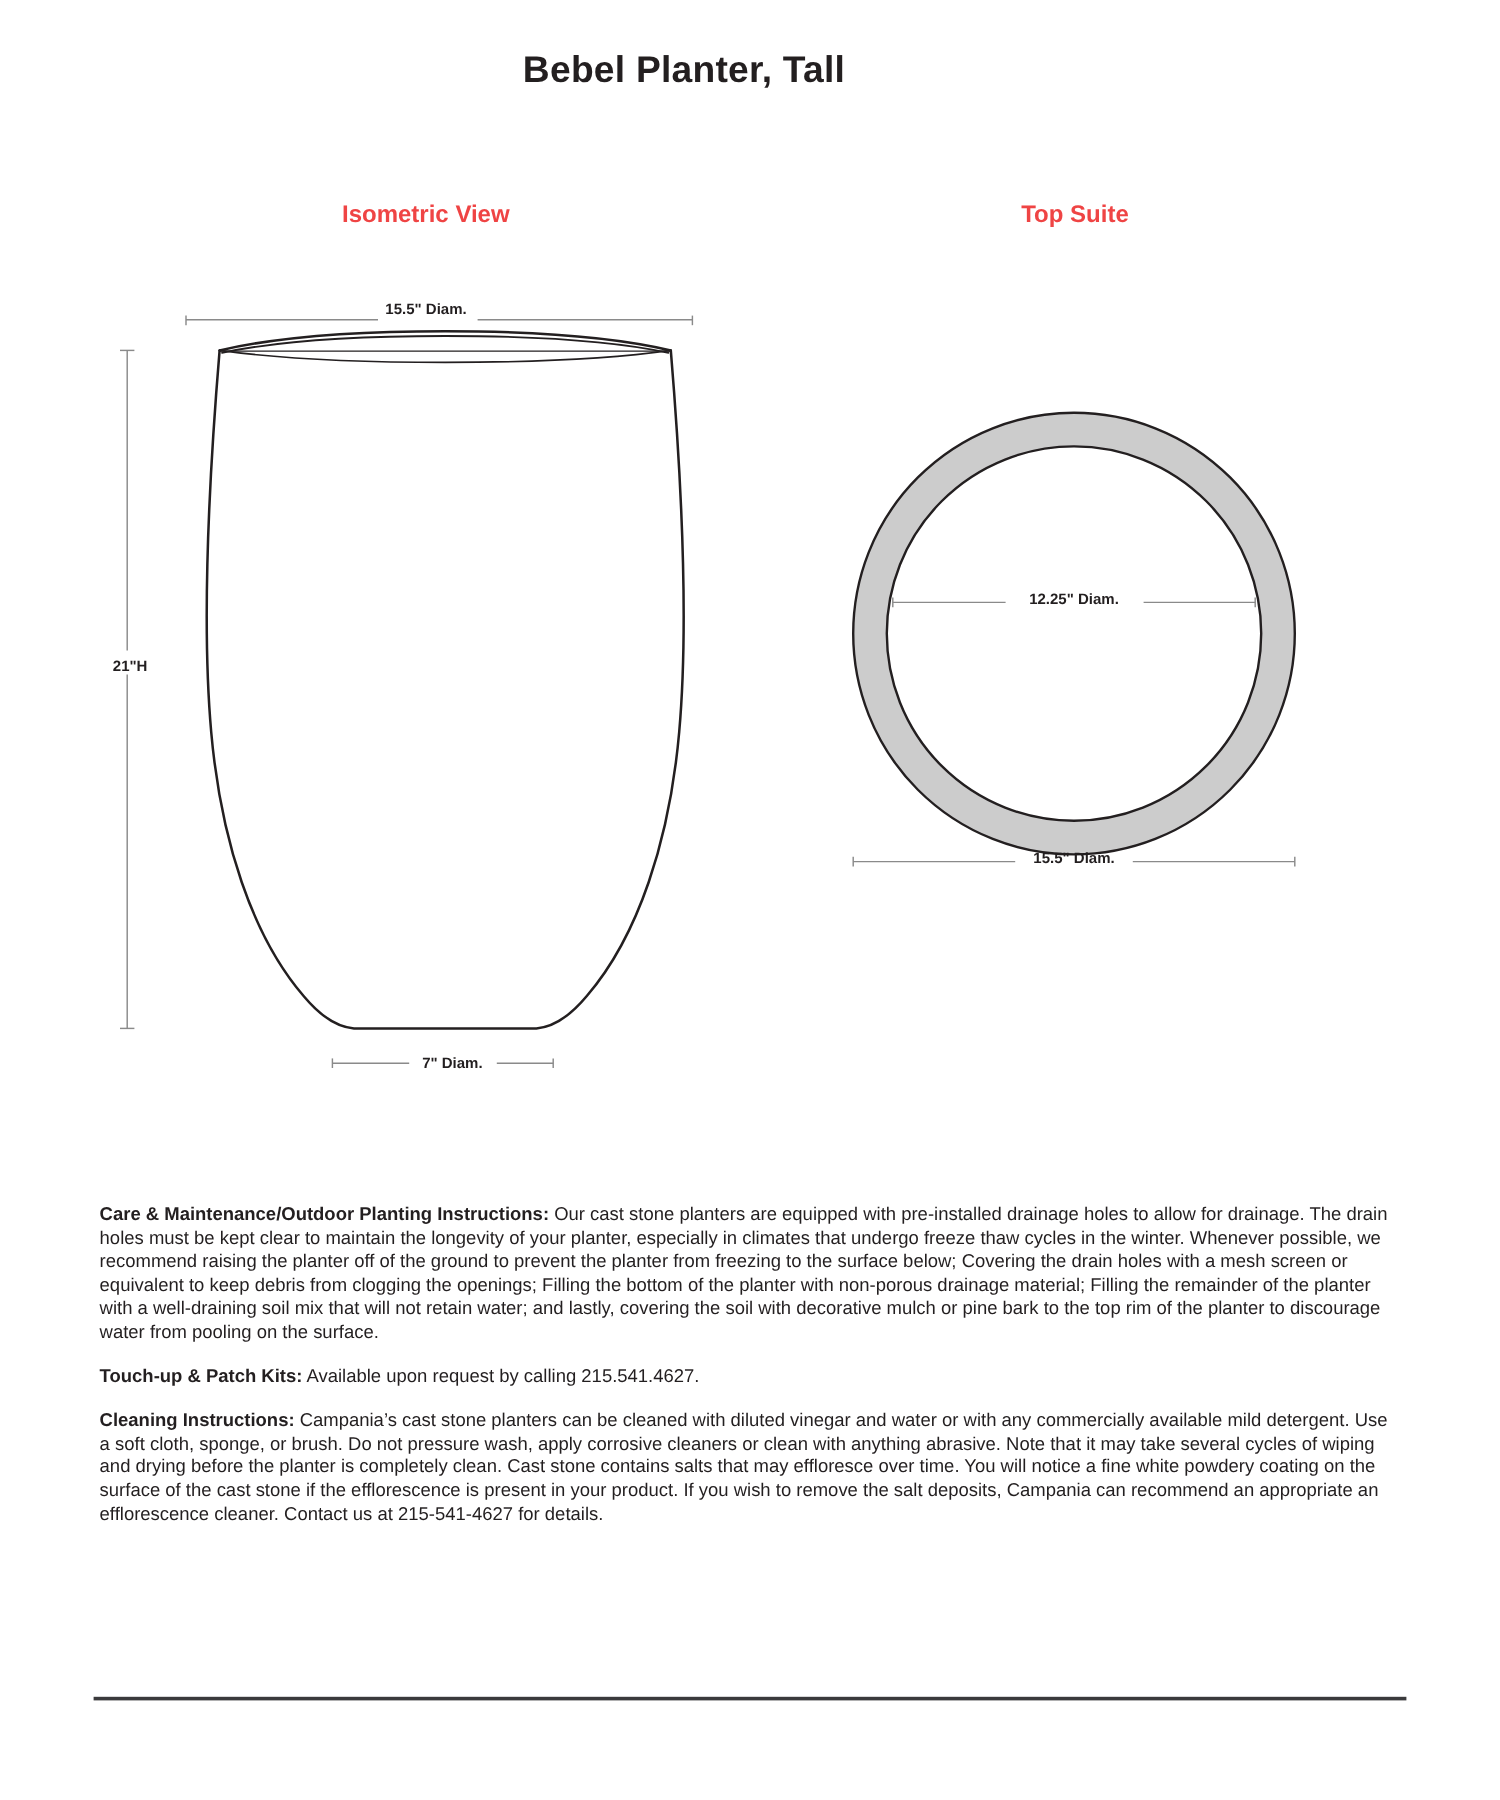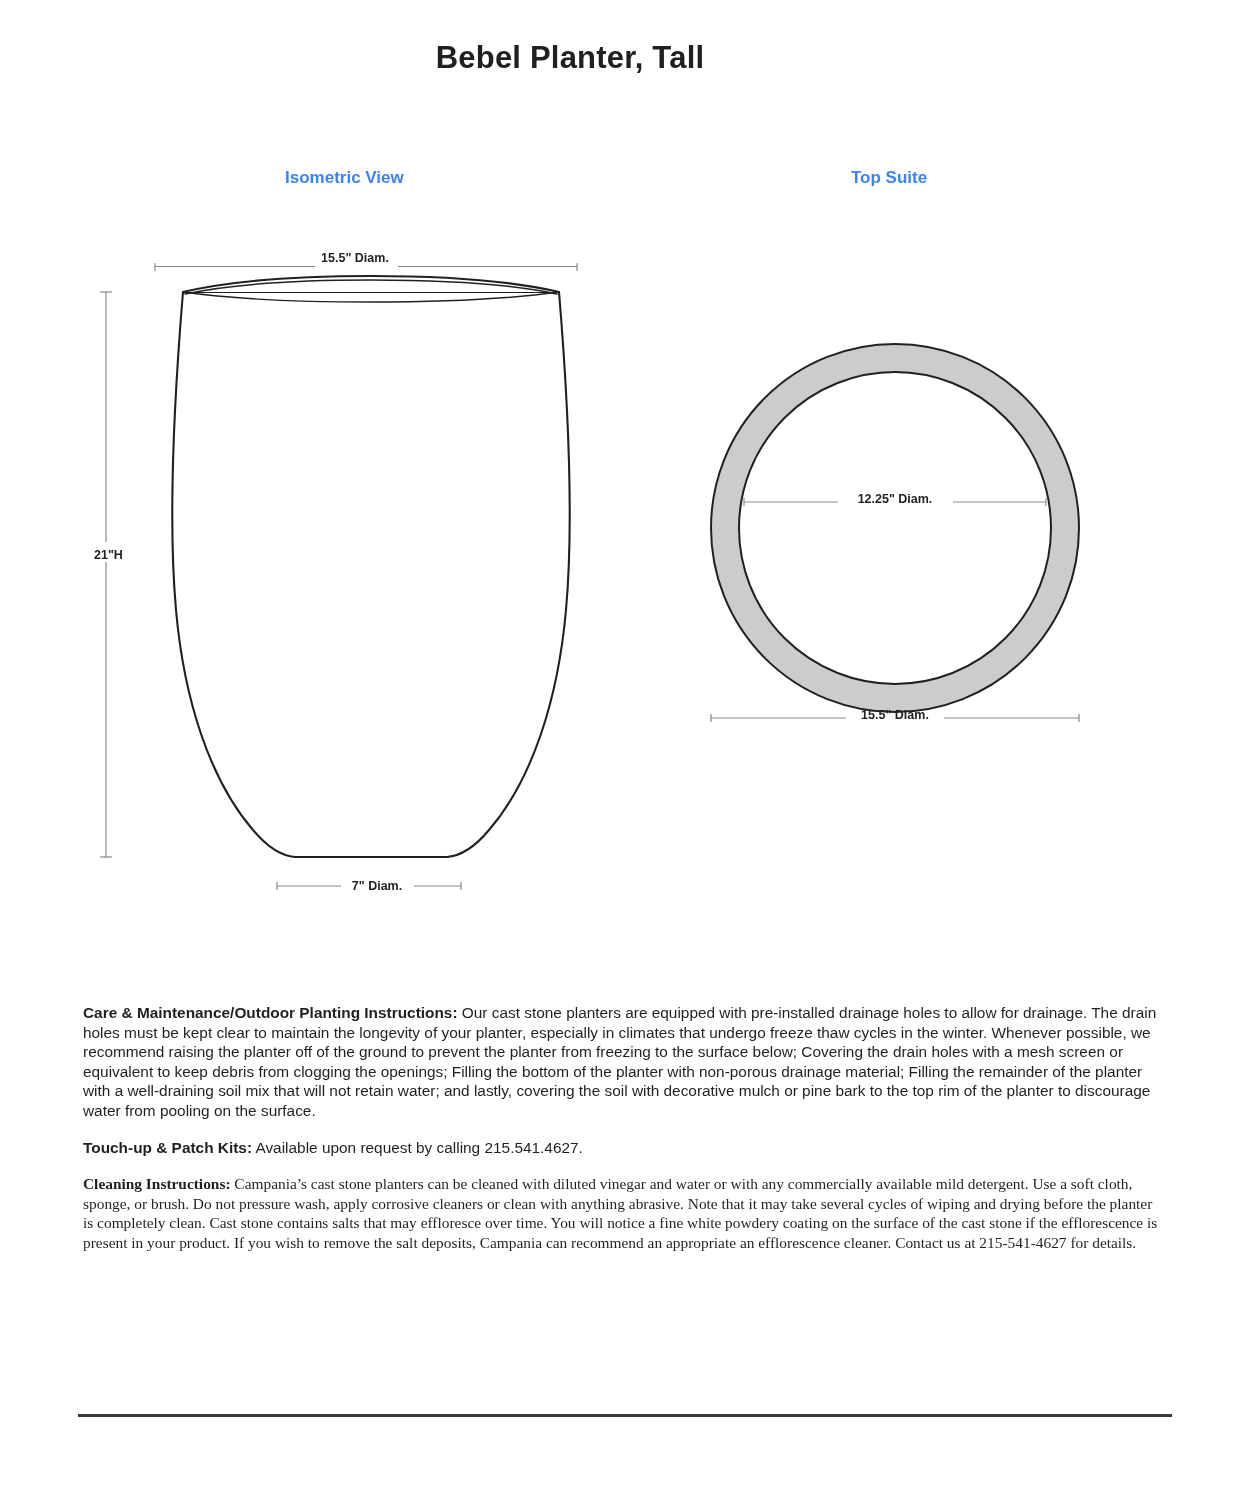--- a/index.html
+++ b/index.html
@@ -23,23 +23,23 @@
     font-size: 31px;
     font-weight: bold;
     letter-spacing: 0.2px;
     color: #231f20;
     margin-top: 18px;
   }
 
   
   .view-label {
     position: absolute;
-    font-size: 17px;
+    font-size: 20px;
     font-weight: bold;
-    color: #3b82f6;
+    color: #ef4444;
     white-space: nowrap;
   }
   .view-label.iso { top: 168px; left: 285px; }
   .view-label.top { top: 168px; left: 851px; }
 
   
   #drawing {
     position: absolute;
     top: 0; left: 0;
     width: 1250px; height: 960px;
@@ -60,21 +60,21 @@
     width: 1082px;
   }
   .para {
     font-family: "Liberation Sans", sans-serif;
     font-size: 15.4px;
     line-height: 19.6px;
     color: #231f20;
     margin: 0 0 17px 0;
     text-align: left;
   }
-  .para:last-child { margin-bottom: 12px; font-family: Liberation Serif, serif; }
+  .para:last-child { margin-bottom: 12px; }
   .para b { font-weight: bold; }
 
   
   .footer-rule {
     position: absolute;
     left: 78px; top: 1414px;
     width: 1094px; height: 3px;
     background: #3a3a3c;
   }
   .footer {

